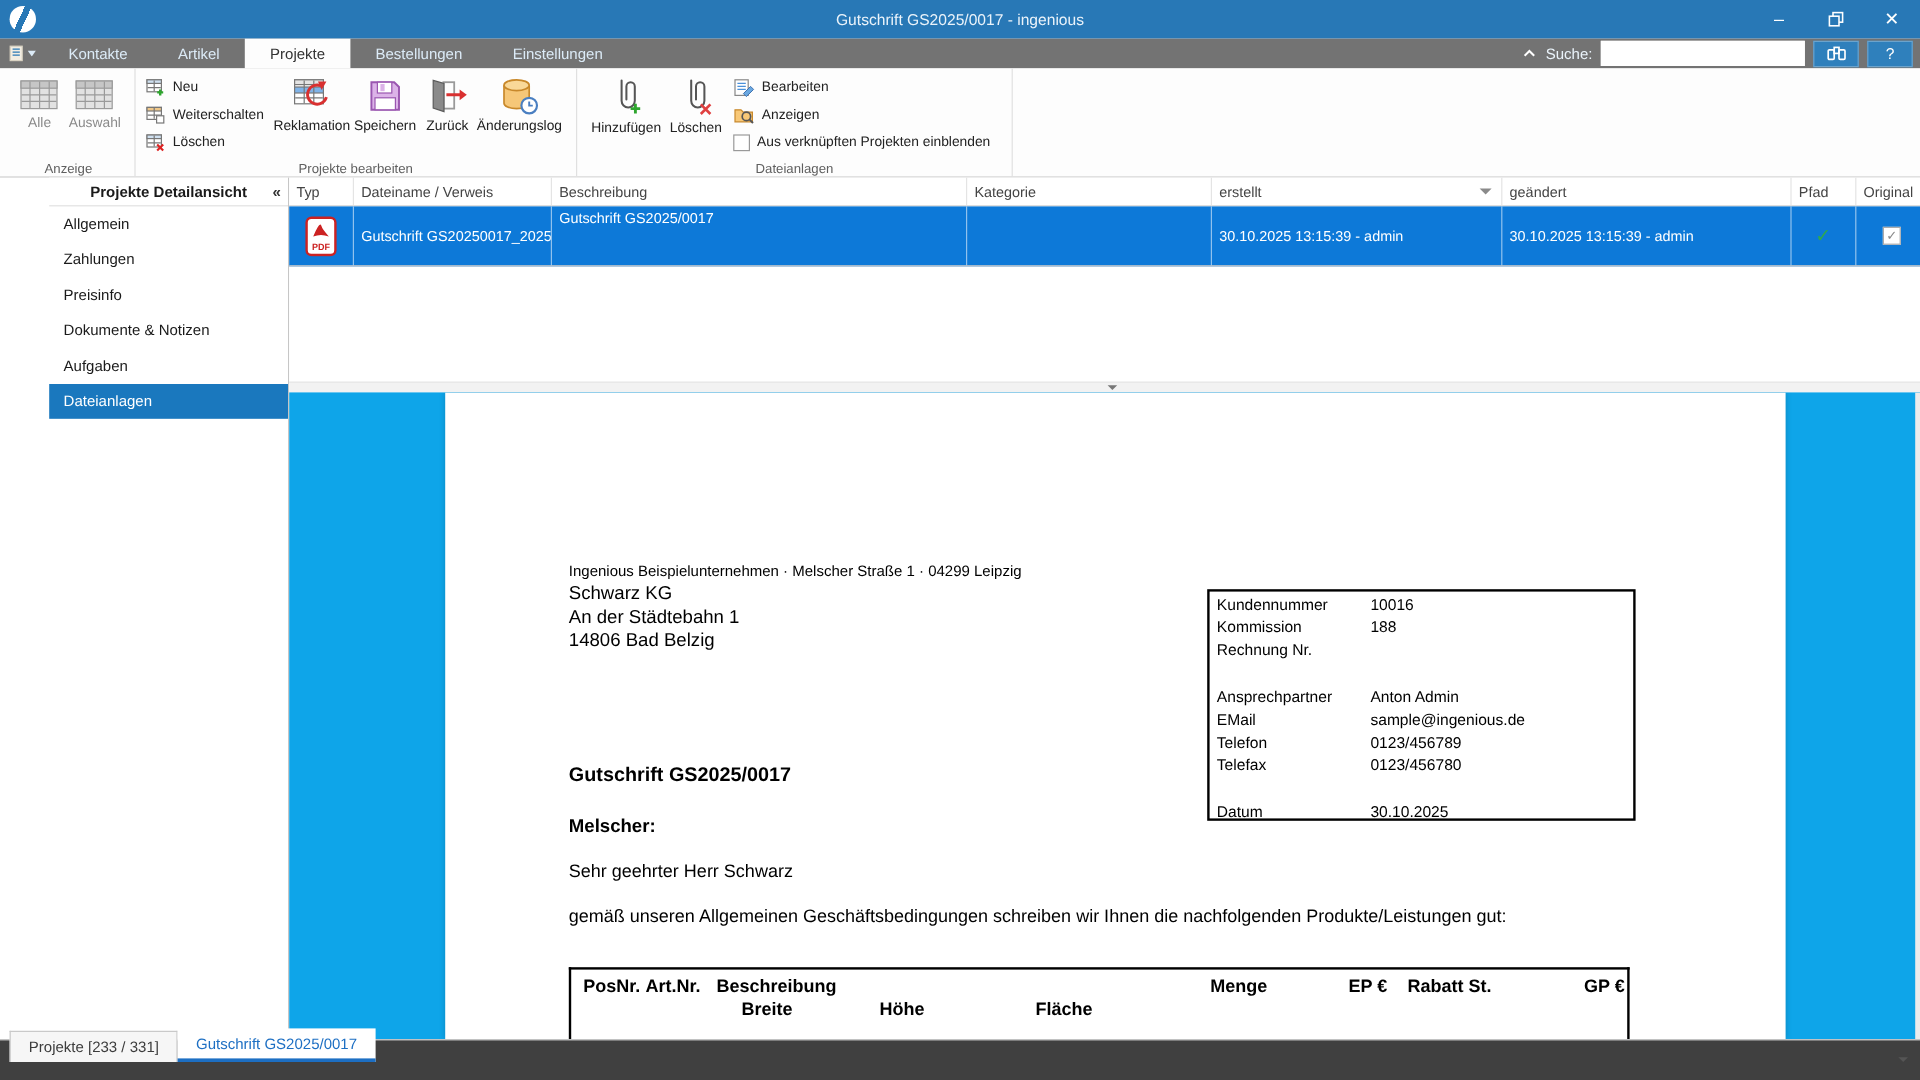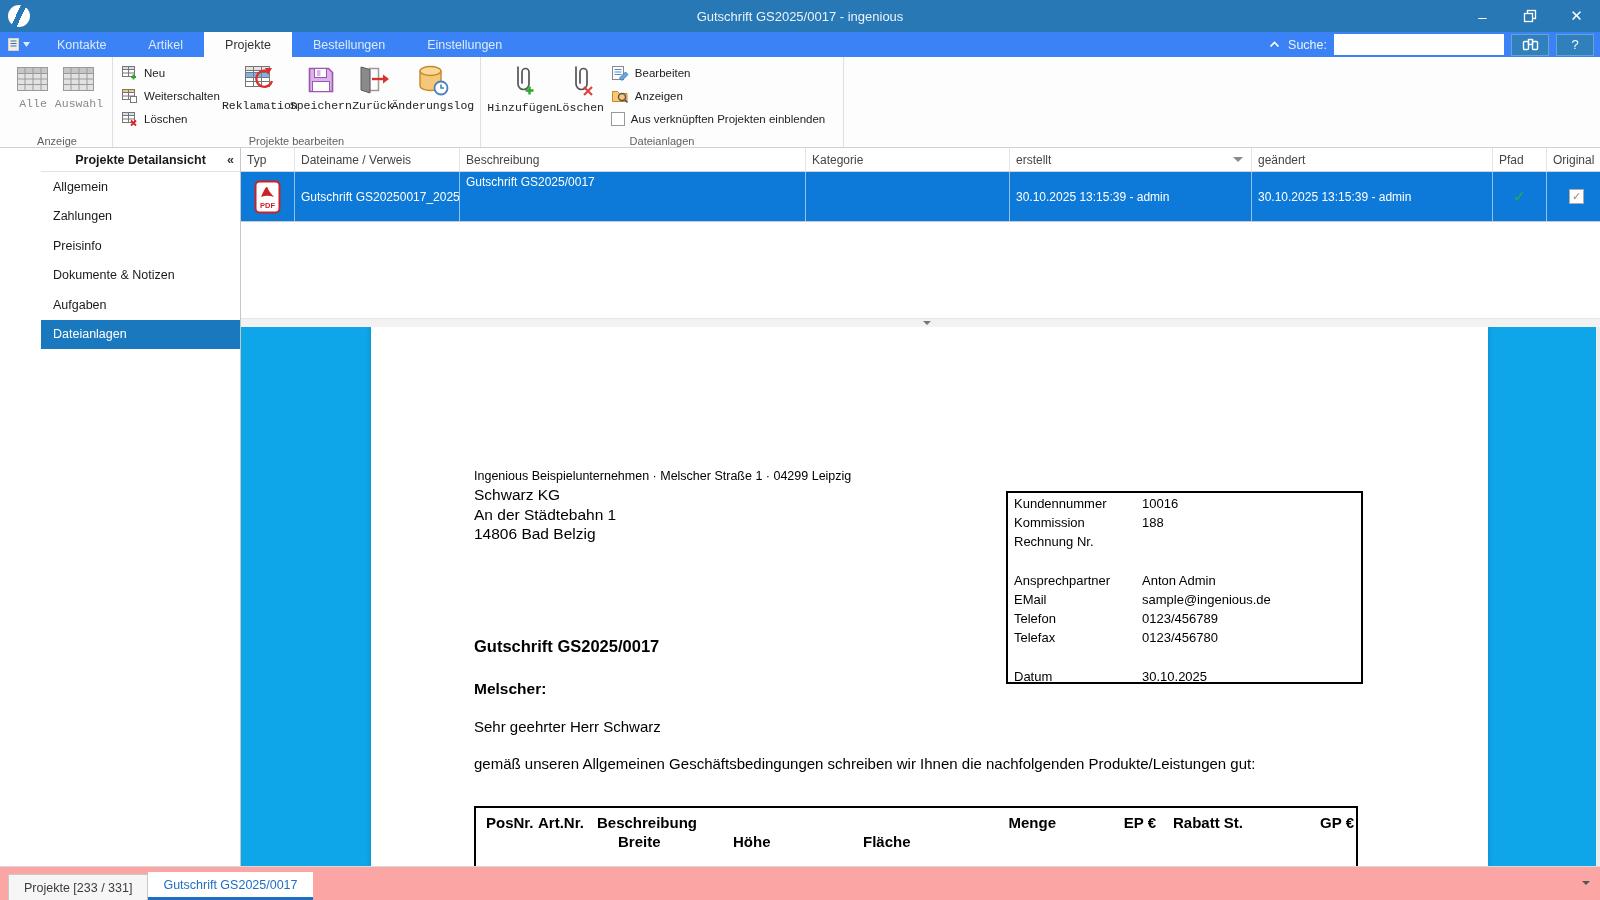--- a/index.html
+++ b/index.html
@@ -8,35 +8,35 @@
 
   
   .titlebar { height:32px; background:#2878b6; display:flex; align-items:center; position:relative; color:#fff; }
   .logo { width:22px; height:22px; border-radius:50%; margin-left:8px;
     background-image:linear-gradient(115deg,#fff 0 40%,#2878b6 40% 58%,#fff 58% 100%); }
   .wtitle { position:absolute; left:50%; transform:translateX(-50%); font-size:13px; color:#eaf3fa; }
   .winctl { margin-left:auto; display:flex; height:32px; }
   .winbtn { width:47px; height:32px; display:flex; align-items:center; justify-content:center; font-size:15px; color:#fff; }
 
   
-  .tabrow { height:25px; background:#3b82f6; display:flex; align-items:stretch; font-size:12.5px; color:#dcebf7; }
+  .tabrow { height:25px; background:#737373; display:flex; align-items:stretch; font-size:12.5px; color:#dcebf7; }
   .appmenu { width:36px; display:flex; align-items:center; justify-content:center; gap:2px; }
   .rtab { padding:0 21px; display:flex; align-items:center; cursor:default; }
   .rtab.active { background:#fdfdfd; color:#333; }
   .tabright { margin-left:auto; display:flex; align-items:center; gap:7px; padding-right:6px; }
   .suche-label { font-size:12.5px; color:#eaf3fa; }
   .searchbox { width:170px; height:21px; border:1px solid #fff; background:#fff; font-size:12px; padding:0 4px; outline:none; }
   .bluebtn { width:38px; height:22px; background:#2f80bc; border:1px solid #6ba3cc; display:flex; align-items:center; justify-content:center; color:#fff; font-size:13px; }
 
   
   .ribbon { height:91px; background:#fdfdfd; border-bottom:1px solid #d0d0d0; display:flex; padding-left:2px; }
   .rgroup { position:relative; display:flex; align-items:flex-start; padding:4px 10px 17px 8px; border-right:1px solid #e0e0e0; }
   .rgroup-label { position:absolute; bottom:0; left:0; right:0; text-align:center; font-size:11px; color:#5f5f5f; }
   .bigbtn { width:58px; display:flex; flex-direction:column; align-items:center; gap:3px; padding-top:3px;
-            font-size:11.5px; color:#222; text-align:right; cursor:default;font-family:Liberation Mono, monospace; }
+            font-size:11.5px; color:#222; text-align:right; cursor:default; }
   .bigbtn.grey { color:#8a8a8a; width:46px; }
   .smallcol { display:flex; flex-direction:column; gap:3px; margin-right:8px; padding-top:2px; }
   .smallbtn { display:flex; align-items:center; gap:6px; height:20px; font-size:11.5px; color:#222; white-space:nowrap; cursor:default; }
   .cb { width:14px; height:14px; background:#fff; border:1px solid #999; flex:none; }
 
   
   .main { height:718px; display:flex; position:relative;margin-left:41px; }
   .sidebar { width:200px; background:#fff; border-right:1px solid #c6c6c6; flex:none; }
   .side-head { height:24px; display:flex; align-items:center; border-bottom:1px solid #e2e2e2; font-size:12.5px; font-weight:bold; color:#1a1a1a; position:relative; }
   .side-head .t { flex:1; text-align:center; }
@@ -72,21 +72,21 @@
   .ib-row { display:flex; height:19.2px; }
   .ib-l { width:128px; flex:none; }
   .doc-h1 { position:absolute; left:103px; top:310px; font-size:16.5px; font-weight:bold; }
   .doc-betreff { position:absolute; left:103px; top:353px; font-size:15.5px; font-weight:bold; }
   .doc-salut { position:absolute; left:103px; top:391px; font-size:15px; }
   .doc-intro { position:absolute; left:103px; top:428px; font-size:15px; }
   .doctable { position:absolute; left:103px; top:479px; width:884px; height:60px; border-top:2px solid #000; border-left:2px solid #000; border-right:2px solid #000; overflow:hidden; font-weight:bold; font-size:15px; }
   .dt { position:absolute; white-space:nowrap; }
 
   
-  .statusbar { height:34px; background:#fca5a5; border-top:1px solid #dadada; display:flex; align-items:flex-end; padding:0 0 0 8px; position:relative; }
+  .statusbar { height:34px; background:#404040; border-top:1px solid #dadada; display:flex; align-items:flex-end; padding:0 0 15px 8px; position:relative; }
   .stab { height:28px; display:flex; align-items:center; padding:0 15px; font-size:12.5px; cursor:default; }
   .stab.inactive { background:#f6f6f6; border:1px solid #c9c9c9; border-bottom:none; color:#3c3c3c; height:26px; }
   .stab.active { background:#fff; color:#1d6fc3; border-bottom:3px solid #1d6fc3; }
   .sb-overflow { position:absolute; right:10px; top:14px; width:0; height:0; border-left:4px solid transparent; border-right:4px solid transparent; border-top:4px solid #555; }
 
   svg { display:block; }
 </style>
 </head>
 <body>
 

